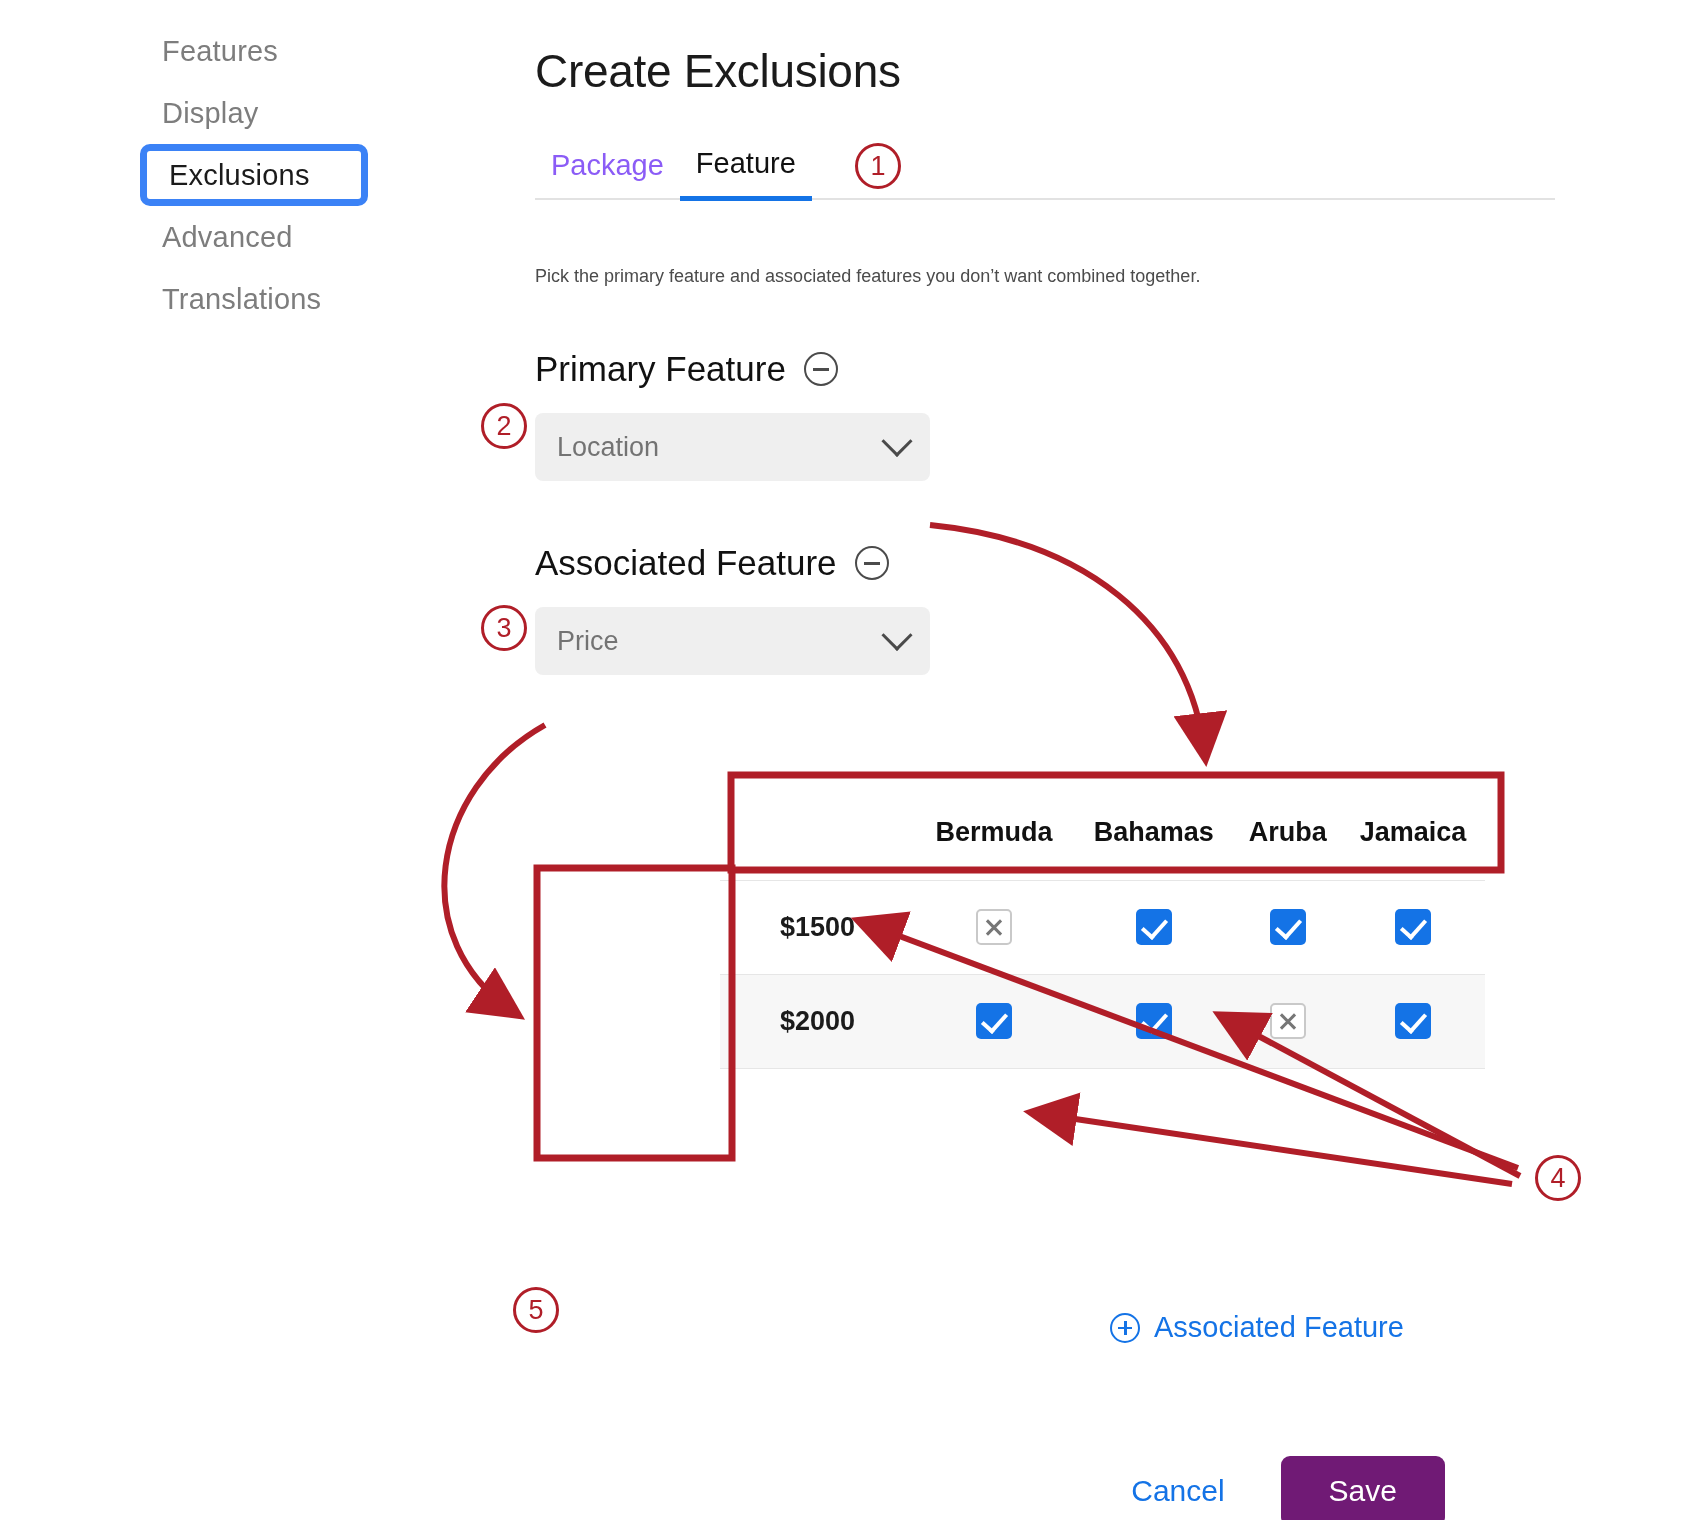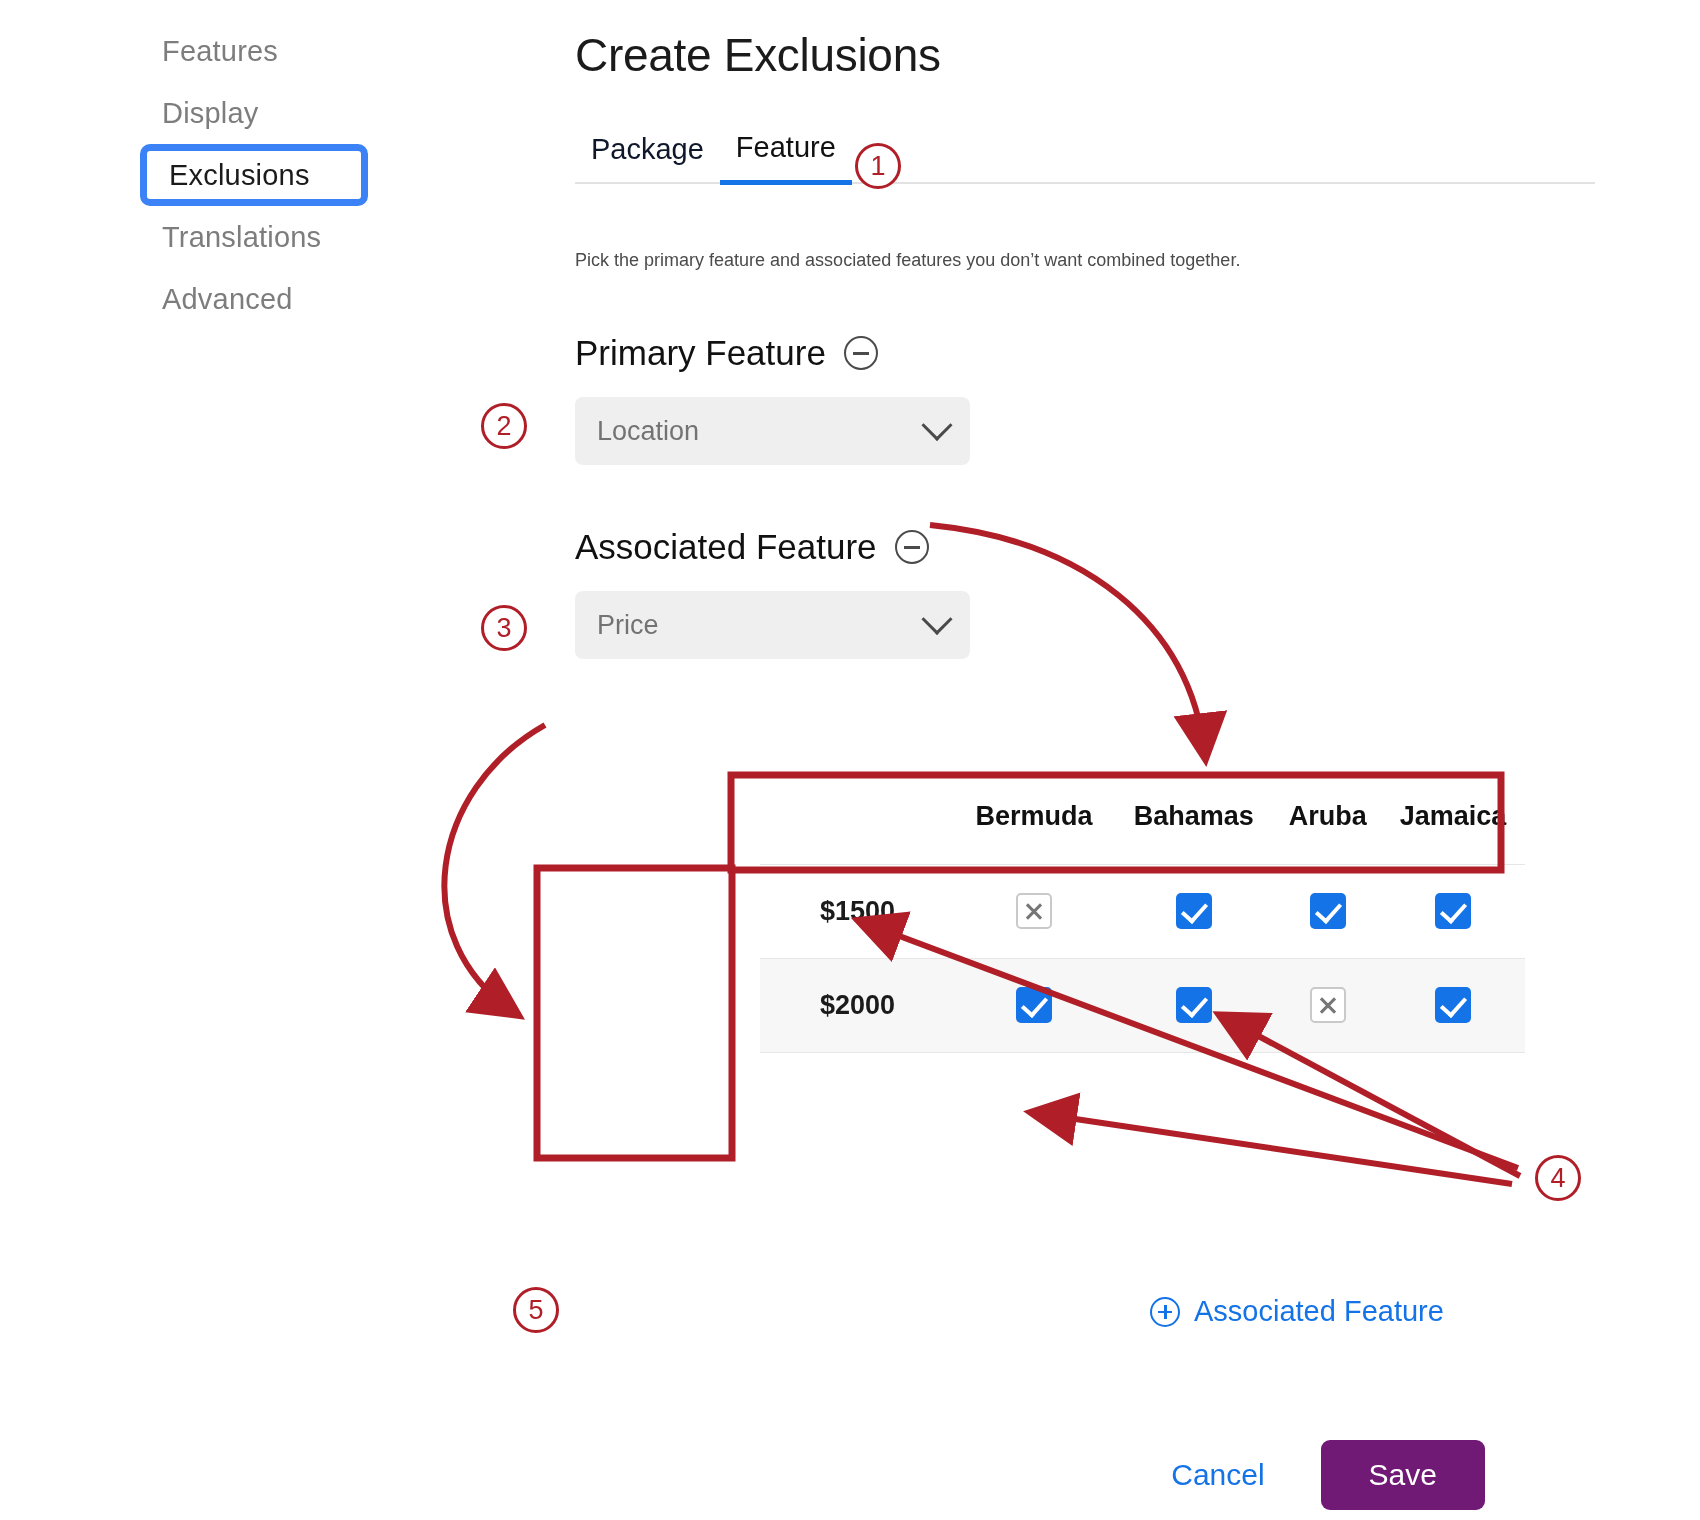--- a/index.html
+++ b/index.html
@@ -37,42 +37,41 @@
     color: #1b1b1b;
     border: 7px solid #3b82f6;
     border-radius: 10px;
     width: 228px;
   }
 
   
   .main {
     position: absolute;
     left: 535px;
-    top: 0;
+    top: 16px;
     width: 1030px;
-    margin-left: 40px;
   }
   .page-title {
     font-size: 46px;
     font-weight: 400;
     margin: 28px 0 0 0;
     letter-spacing: -0.3px;
   }
 
   .tabs {
     margin-top: 40px;
     display: flex;
     align-items: flex-end;
     border-bottom: 2px solid #e2e2e2;
     width: 1020px;
     height: 62px;
   }
   .tab {
     font-size: 29px;
-    color: #0f172a;
+    color: #8b5cf6;
     padding: 0 16px 16px 16px;
     position: relative;
   }
   .tab.active {
     color: #111;
     border-bottom: 5px solid #1473e6;
     margin-bottom: -3px;
   }
 
   .helper-text {
@@ -266,24 +265,24 @@
     <div class="side-item">
       <span>Features</span>
     </div>
     <div class="side-item">
       <span>Display</span>
     </div>
     <div class="side-item active">
       <span>Exclusions</span>
     </div>
     <div class="side-item">
+      <span>Advanced</span>
+    </div>
+    <div class="side-item">
       <span>Translations</span>
-    </div>
-    <div class="side-item">
-      <span>Advanced</span>
     </div>
   </div>
 
   <div class="main">
     <h1 class="page-title">Create Exclusions</h1>
 
     <div class="tabs">
       <div class="tab">
         <span>Package</span>
       </div>

